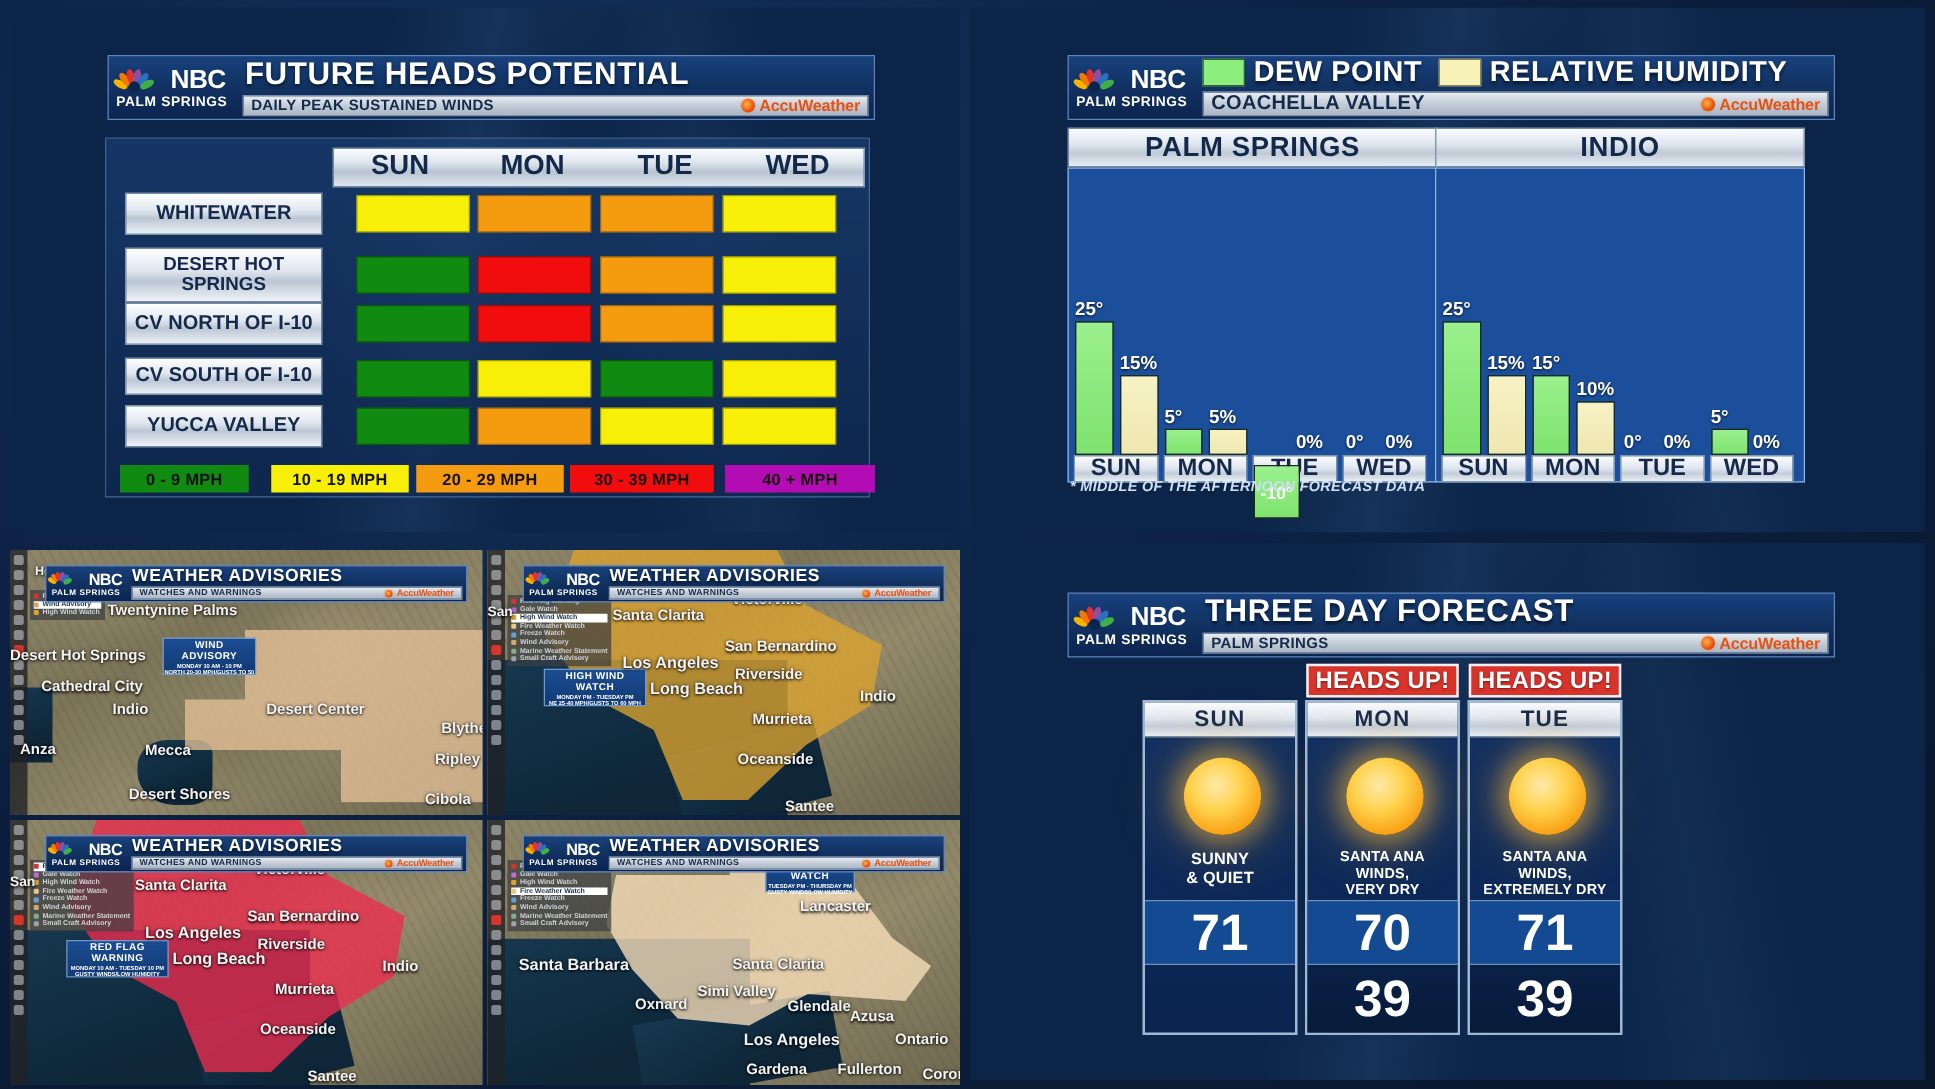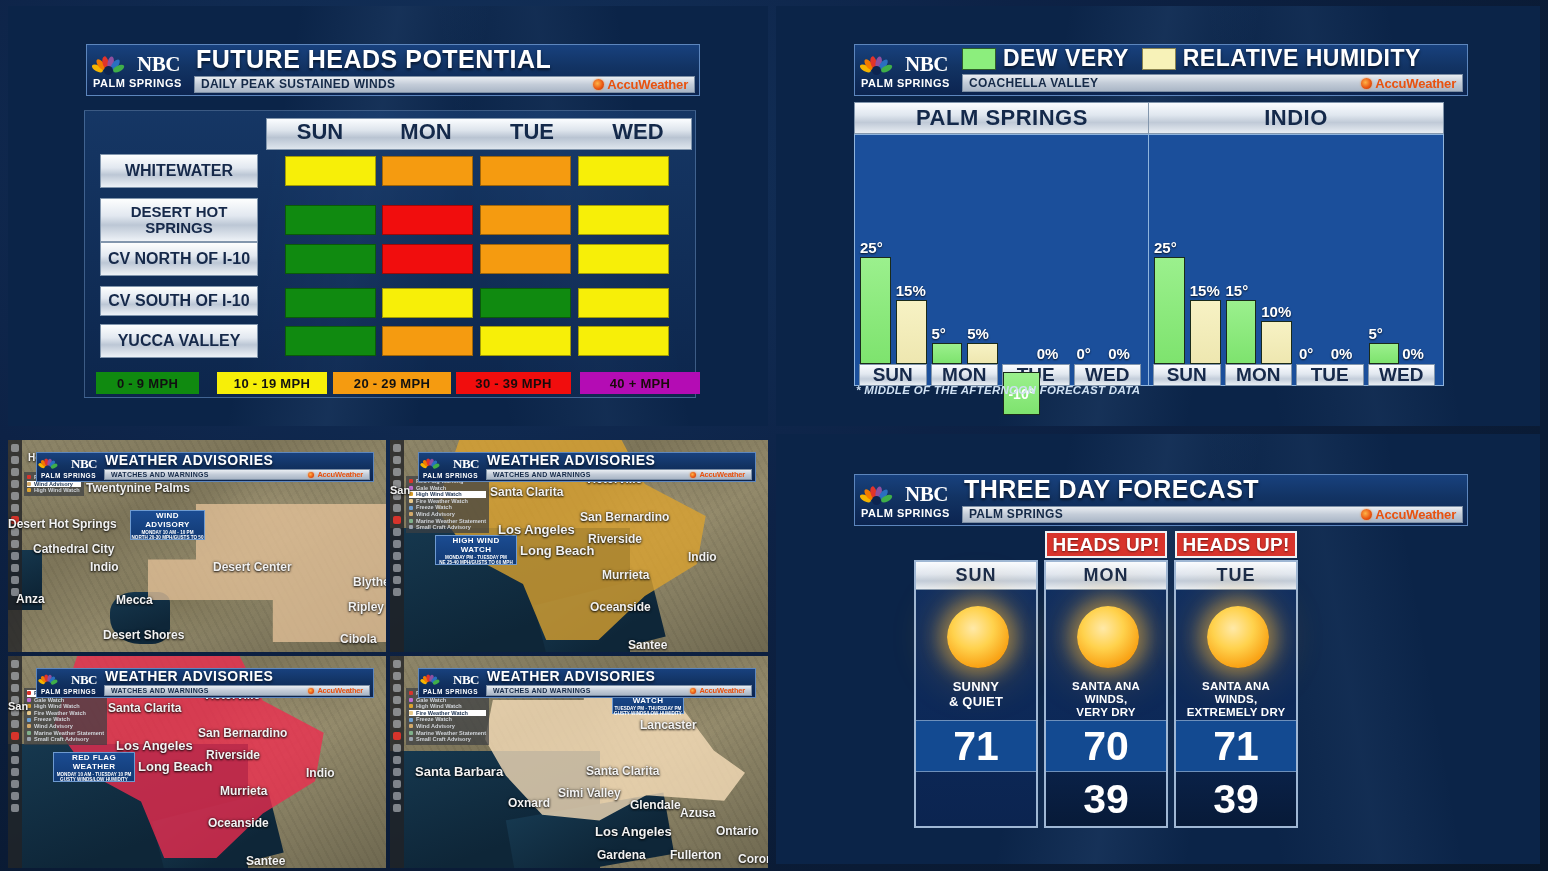--- a/index.html
+++ b/index.html
@@ -26,21 +26,21 @@
       linear-gradient(100deg, transparent 35%, rgba(120,170,230,0.10) 47%, transparent 58%),
       linear-gradient(80deg, transparent 60%, rgba(120,170,230,0.07) 72%, transparent 82%);
   }
 
   
   .hdr{position:absolute;display:flex;align-items:stretch;
        background:linear-gradient(180deg,#18417e 0%,#123363 45%,#0c2450 100%);
        border:1px solid #5d86bd;z-index:5;}
   .hdr-logo{display:flex;flex-direction:column;align-items:center;justify-content:center;
             padding:0 6px;min-width:96px;}
-  .pk-row{display:flex;align-items:center;gap:16px;font-family:Liberation Serif, serif;}
+  .pk-row{display:flex;gap:16px;}
   .pk-txt{color:#fff;font-weight:bold;letter-spacing:-0.5px;}
   .pk-sub{color:#fff;font-weight:bold;letter-spacing:0.5px;}
   .hdr-main{flex:1;display:flex;flex-direction:column;justify-content:center;}
   .hdr-title{color:#fff;font-weight:bold;letter-spacing:0.5px;
              text-shadow:0 2px 3px rgba(0,0,0,.6);}
   .hdr-strip{background:linear-gradient(180deg,#e9edf2 0%,#c3ccd8 50%,#aab6c6 100%);
              display:flex;align-items:center;justify-content:space-between;
              padding:0 6px;border:1px solid #7d8fa5;}
   .hdr-strip-txt{color:#152a48;font-weight:bold;letter-spacing:0.3px;}
   .aw{display:flex;align-items:center;gap:3px;}
@@ -235,26 +235,26 @@
               <i style="background: rgb(63, 174, 73); width: 6px; height: 12px; left: 10px; top: 9px; transform: rotate(63deg) translateY(-6px);"></i>
               <i style="background: rgb(12, 36, 80); width: 9px; height: 9px; left: 8.5px; top: 13px; border-radius: 50%;"></i>
             </span>
           <span class="pk-txt" style="font-size:21px">NBC</span>
         </div>
         <div class="pk-sub" style="font-size:11px">PALM SPRINGS</div>
       </div>
       <div class="hdr-main">
         <div style="display:flex;align-items:center;gap:7px;padding-left:6px;">
           <span style="width:34px;height:22px;background:#8cee7d;border:1px solid #2f5e2a;display:inline-block;"></span>
-          <span class="hdr-title" style="font-size:23px">DEW VERY</span>
+          <span class="hdr-title" style="font-size:23px">DEW POINT</span>
           <span style="width:34px;height:22px;background:#f7f2b8;border:1px solid #8a8450;display:inline-block;margin-left:6px;"></span>
           <span class="hdr-title" style="font-size:23px">RELATIVE HUMIDITY</span>
         </div>
         <div class="hdr-strip" style="height:20px;margin:2px 4px 3px 6px;">
-          <span class="hdr-strip-txt" style="font-size:12px">COACHELLA VALLEY</span>
+          <span class="hdr-strip-txt" style="font-size:16px">COACHELLA VALLEY</span>
           <span class="aw">
             <span class="aw-dot" style="width:11px;height:11px"></span>
             <span class="aw-txt" style="font-size:13px">AccuWeather</span>
           </span>
         </div>
       </div>
     </div>
 
     <div id="p2charts">
         <div class="sub-title" style="left: 78px; top: 96px; width: 296px; height: 32px; font-size: 22px;">PALM SPRINGS</div>
@@ -566,21 +566,21 @@
           <span class="sw" style="background:#7fb08a"></span>
           <span class="mt" style="font-size:5.6px">Marine Weather Statement</span>
         </div>
         <div class="ml">
           <span class="sw" style="background:#9aa2ad"></span>
           <span class="mt" style="font-size:5.6px">Small Craft Advisory</span>
         </div>
       </div>
       <div class="callout" style="left: 45px; top: 96px; width: 82px; height: 30px;">
         <div class="c1" style="font-size:8px">RED FLAG</div>
-        <div class="c1" style="font-size:8px">WEATHER</div>
+        <div class="c1" style="font-size:8px">WARNING</div>
         <div class="c2" style="font-size:4.6px;margin-top:1px">MONDAY 10 AM - TUESDAY 10 PM</div>
         <div class="c2" style="font-size:4.6px">GUSTY WINDS/LOW HUMIDITY</div>
       </div>
       <div class="maplabel" style="left: 0px; top: 44px; font-size: 11px;">San</div>
       <div class="maplabel" style="left: 100px; top: 45px; font-size: 12px;">Santa Clarita</div>
       <div class="maplabel" style="left: 195px; top: 32px; font-size: 12px;">Victorville</div>
       <div class="maplabel" style="left: 108px; top: 82px; font-size: 13px;">Los Angeles</div>
       <div class="maplabel" style="left: 190px; top: 70px; font-size: 12px;">San Bernardino</div>
       <div class="maplabel" style="left: 130px; top: 103px; font-size: 13px;">Long Beach</div>
       <div class="maplabel" style="left: 198px; top: 92px; font-size: 12px;">Riverside</div>

